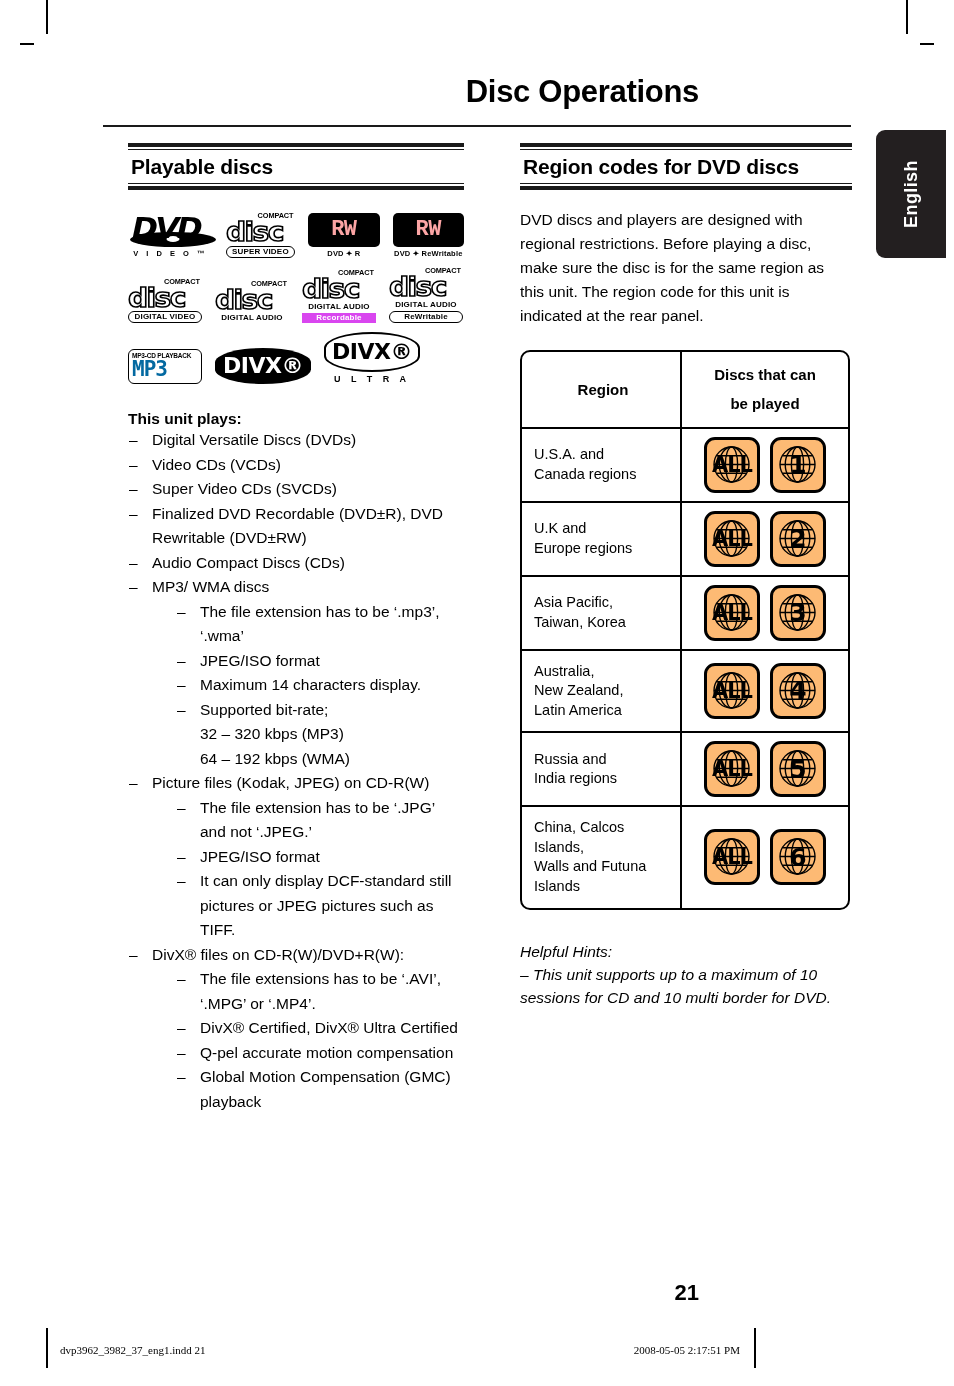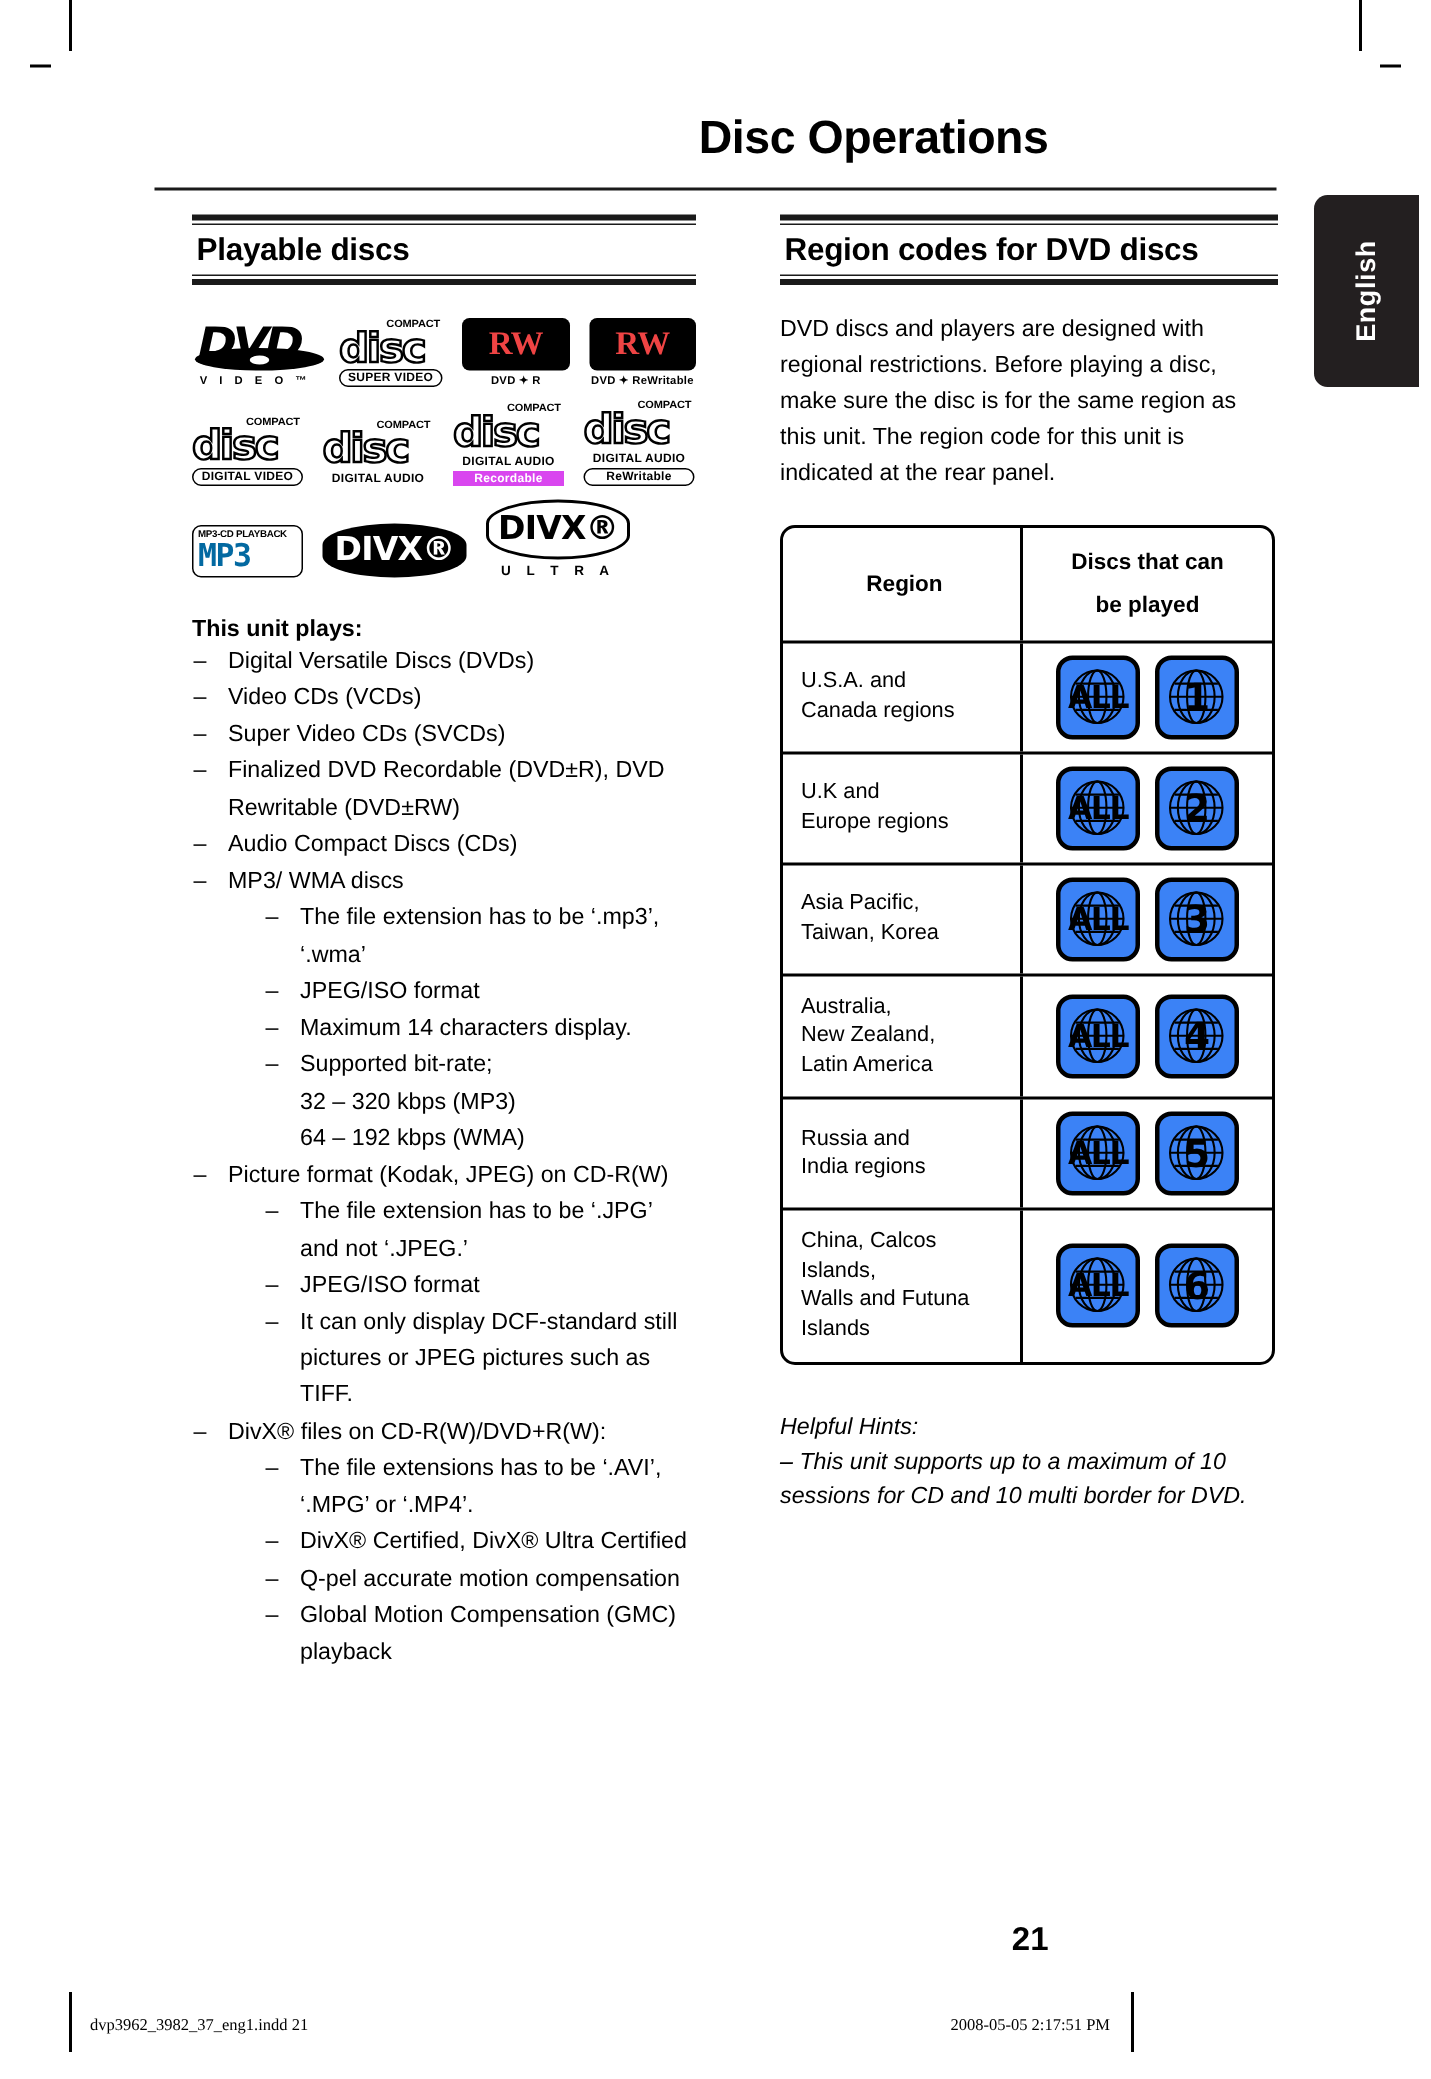--- a/index.html
+++ b/index.html
@@ -134,27 +134,27 @@
     text-align: center; line-height: 1.25;
     margin-top: 1px;
   }
   .cd-band.outline { border: 1.4px solid #000; border-radius: 7px; }
   .cd-band.solid   { background: #d946ef; color: #fff; }
   .cd-band.plain   { }
 
   
   .lg-rw { width: 76px; }
   .rw-chip {
-    background: #000; color: #ef4444;
+    background: #000; color: #fca5a5;
     border-radius: 5px;
     text-align: center;
     font-size: 22px; font-weight: bold;
     letter-spacing: -0.5px;
     padding: 4px 0 5px;
-    font-family: Liberation Serif, serif;
+    font-family: Liberation Mono, monospace;
   }
   .rw-sub {
     text-align: center; font-size: 7.5px; font-weight: bold;
     margin-top: 2px; letter-spacing: 0.2px;
   }
 
   
   .lg-mp3 { width: 74px; }
   .mp3-box {
     border: 1.6px solid #000; border-radius: 6px;
@@ -234,21 +234,21 @@
     display: flex; align-items: center;
   }
   .rhead .rcell-r { flex-direction: column; }
 
   
   .badge {
     width: 56px; height: 56px;
     border: 3.5px solid #000;
     border-radius: 11px;
     position: relative;
-    background: #3b82f6;
+    background: #fdba74;
     flex: none;
   }
   .badge svg { position: absolute; left: 0; top: 0; }
   .badge .lbl {
     position: absolute; left: 0; top: 0;
     width: 100%; height: 100%;
     display: flex; align-items: center; justify-content: center;
     font-weight: bold; color: #000;
     font-family: "DejaVu Sans", sans-serif;
     letter-spacing: -1px;
@@ -416,21 +416,21 @@
             <span class="d">–</span>
             <span>Supported bit-rate;</span>
             <div>32 – 320 kbps (MP3)</div>
             <div>64 – 192 kbps (WMA)</div>
           </li>
         </ul>
       </li>
 
       <li>
         <span class="d">–</span>
-        <span>Picture format (Kodak, JPEG) on CD-R(W)</span>
+        <span>Picture files (Kodak, JPEG) on CD-R(W)</span>
         <ul class="dash lvl2">
           <li><span class="d">–</span><span>The file extension has to be ‘.JPG’ and not ‘.JPEG.’</span></li>
           <li><span class="d">–</span><span>JPEG/ISO format</span></li>
           <li><span class="d">–</span><span>It can only display DCF-standard still pictures or JPEG pictures such as TIFF.</span></li>
         </ul>
       </li>
 
       <li class="tight-dash">
         <span class="d">–</span>
         <span>DivX® files on CD-R(W)/DVD+R(W):</span>

